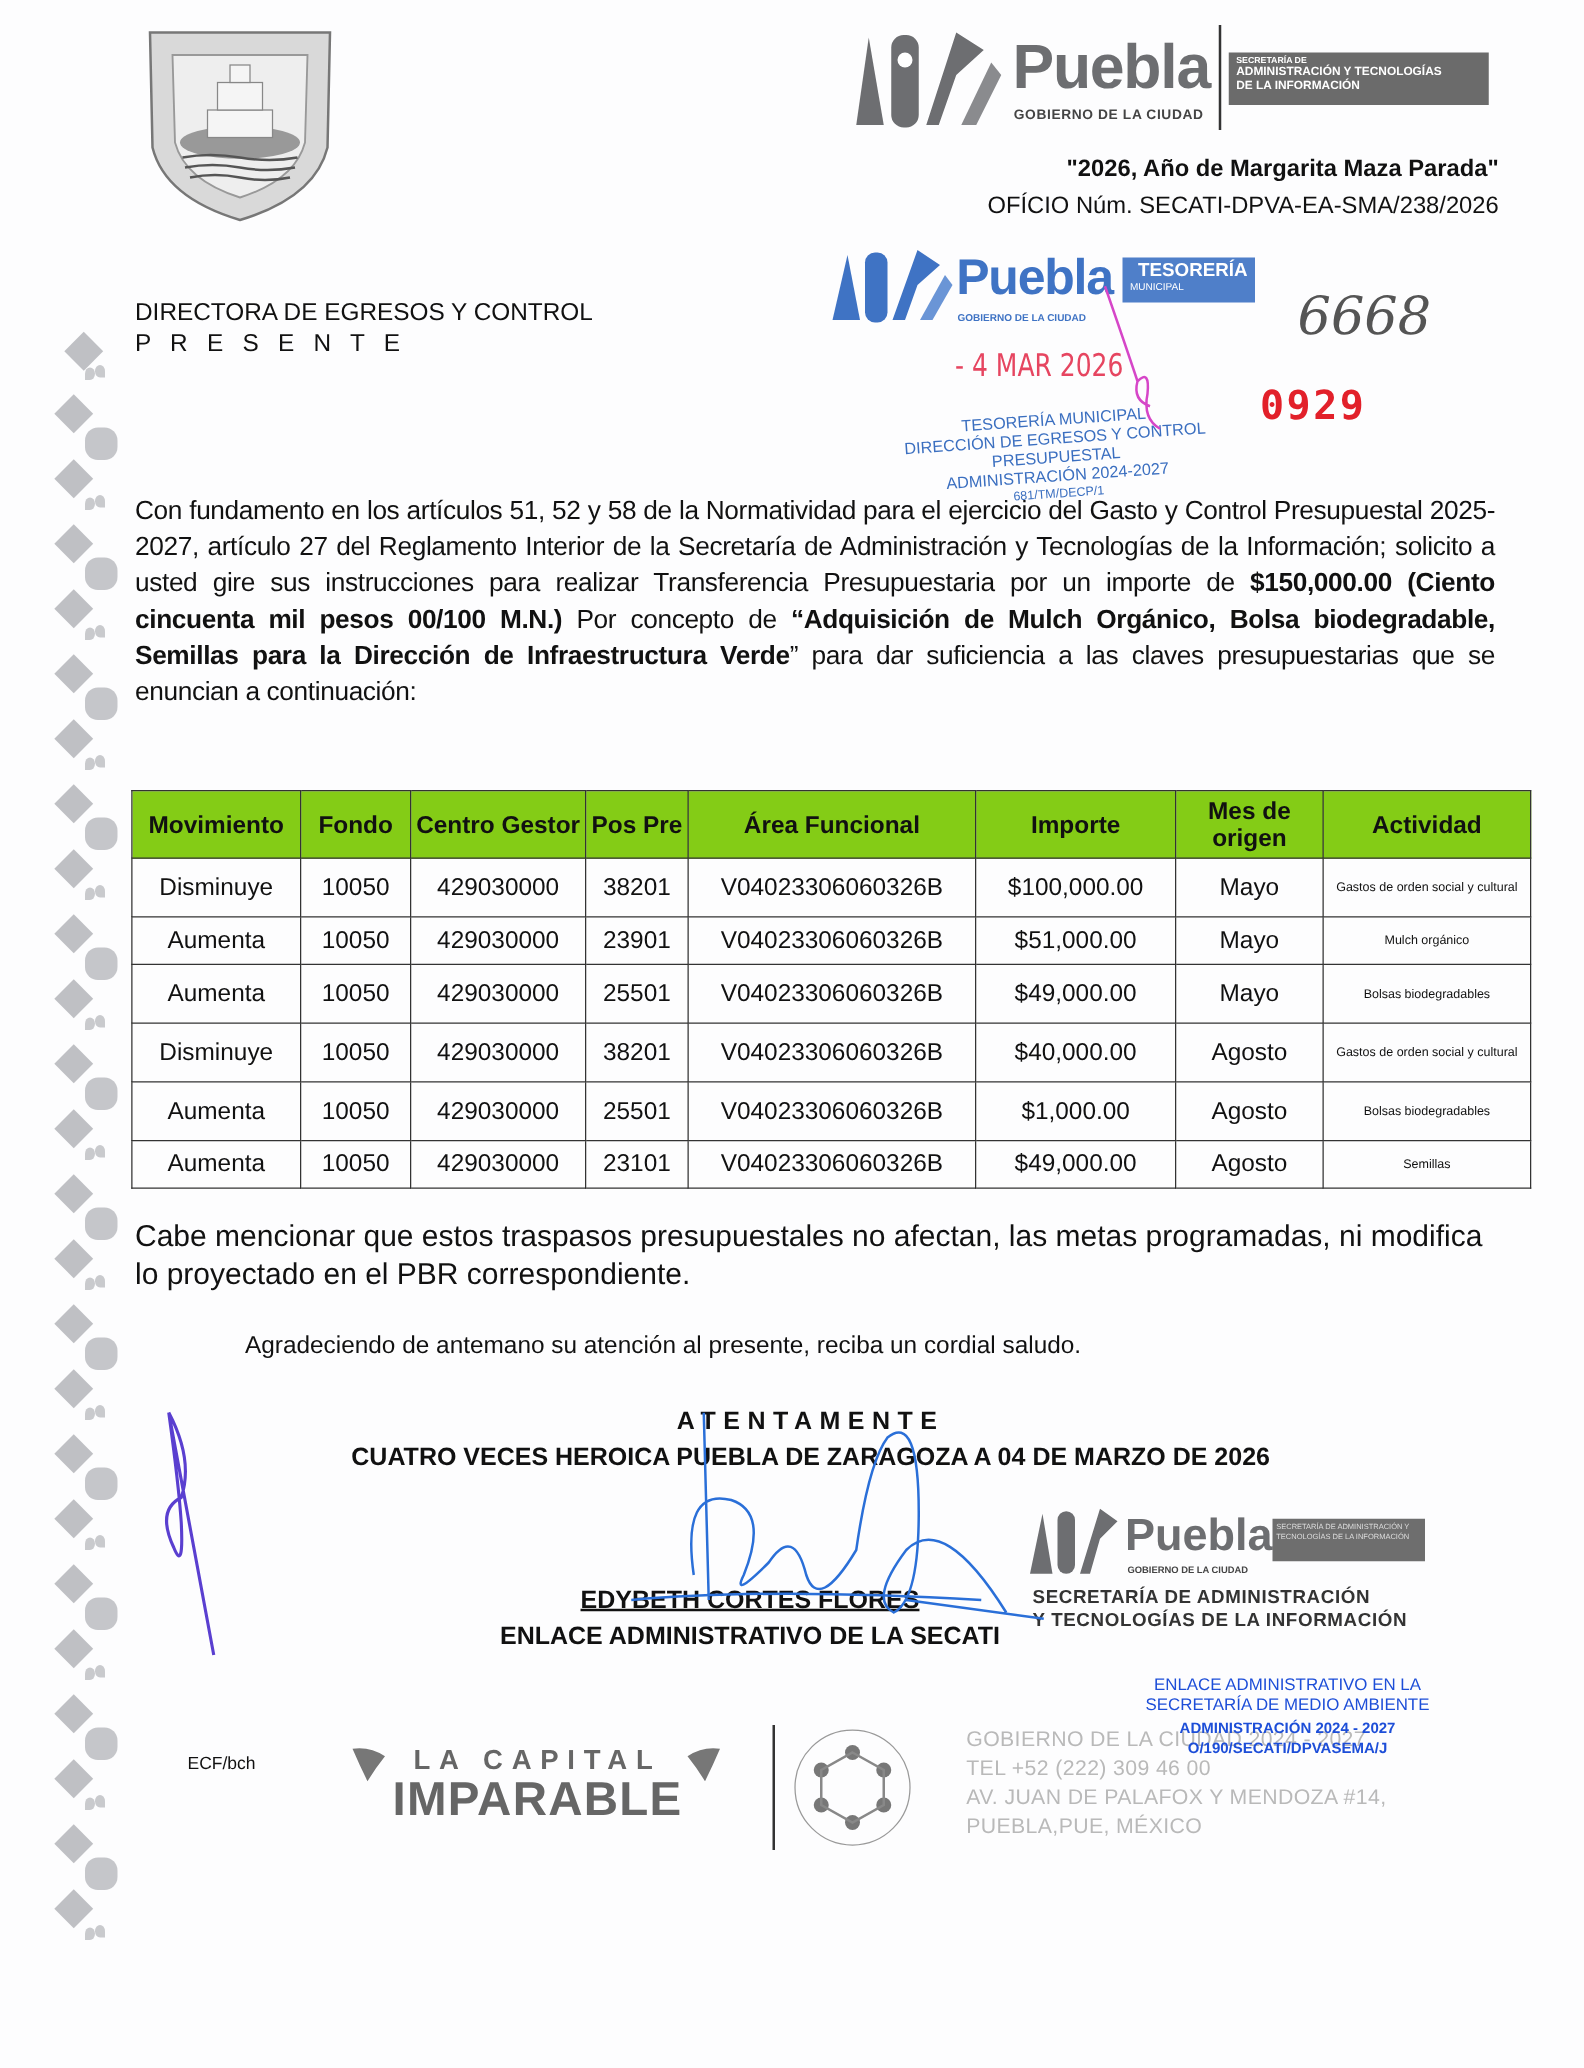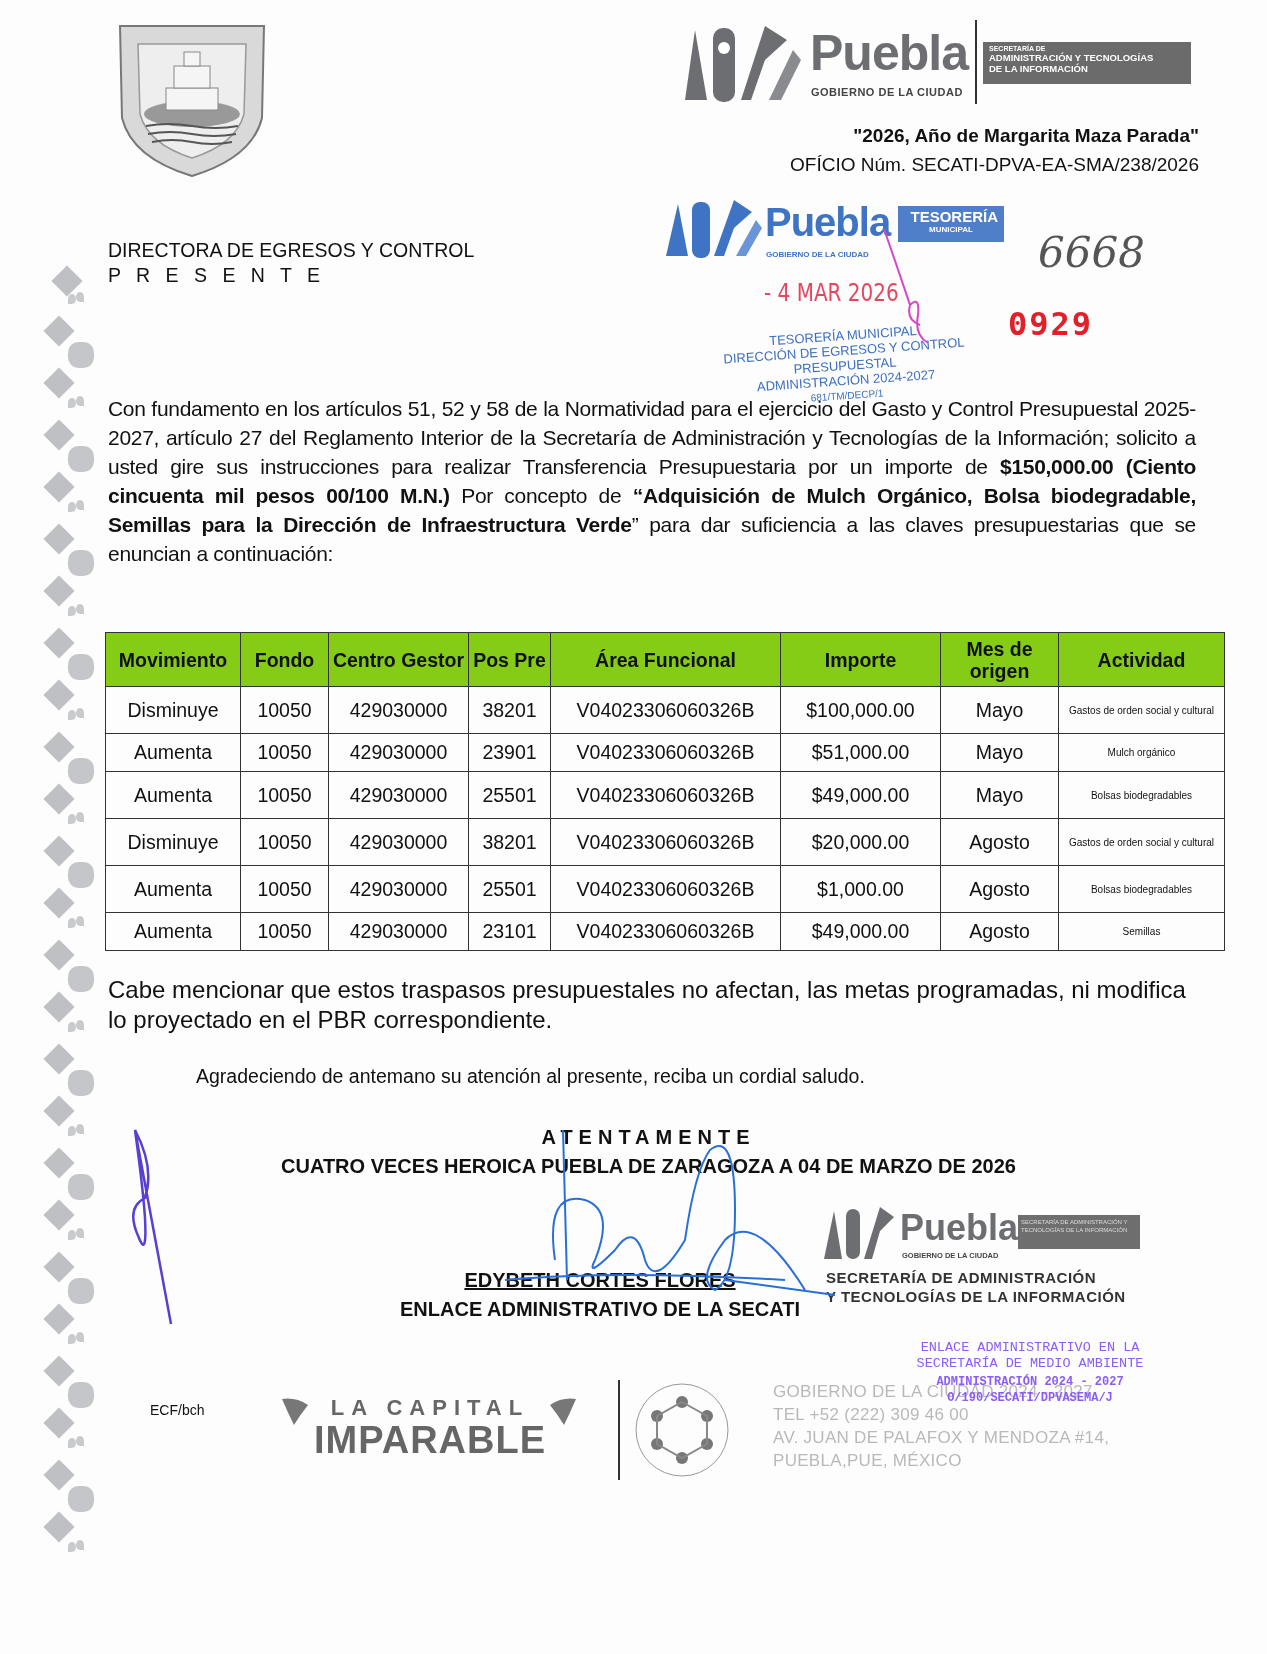--- a/index.html
+++ b/index.html
@@ -34,21 +34,21 @@
   .recipient { position: absolute; left: 108px; top: 238px; font-size: 19.5px; line-height: 25px; }
   .recipient .name { font-weight: bold; }
   .recipient .presente { letter-spacing: 5px; }
 
   
   .tes-stamp { position: absolute; left: 660px; top: 196px; width: 340px; height: 70px; }
   .tes-stamp .pw { position: absolute; left: 105px; top: 4px; font-size: 40px; font-weight: bold; color: #3f73c4; letter-spacing: -1px; }
   .tes-stamp .ps { position: absolute; left: 106px; top: 54px; font-size: 8px; font-weight: bold; color: #3f73c4; }
   .tes-stamp .box { position: absolute; left: 238px; top: 10px; width: 106px; height: 36px; background: #4f7fc9; color: #fff; padding: 2px 6px; }
   .tes-stamp .box .t1 { font-size: 15px; font-weight: bold; text-align: right; }
-  .tes-stamp .box .t2 { font-size: 8px; font-weight: bold; text-align: center; }
+  .tes-stamp .box .t2 { font-size: 8px; font-weight: normal; }
   .date-stamp { position: absolute; left: 764px; top: 278px; font-size: 25px; color: #e64560; font-family: "DejaVu Sans", sans-serif; transform: scaleX(.8); transform-origin: left; }
   .folio-hand { position: absolute; left: 1038px; top: 228px; font-size: 42px; color: #555; font-family: "DejaVu Serif", serif; font-style: italic; }
   .folio-red { position: absolute; left: 1008px; top: 305px; font-size: 32px; color: #e2202a; font-weight: bold; font-family: "DejaVu Sans Mono", monospace; letter-spacing: 2px; }
   .dir-stamp { position: absolute; left: 695px; top: 328px; width: 300px; text-align: center; color: #3b6fc0; font-size: 13px; line-height: 15px; transform: rotate(-4deg); }
 
   
   .body-text { position: absolute; left: 108px; top: 394px; width: 1088px; font-size: 21px; line-height: 29px; text-align: justify; letter-spacing: -0.3px; }
   .body-text b { font-weight: bold; }
 
   
@@ -66,21 +66,21 @@
   .city-date { position: absolute; left: 0; width: 1267px; top: 1155px; text-align: center; font-size: 20px; font-weight: bold; padding-left: 30px; }
 
   .sign-block { position: absolute; left: 380px; top: 1266px; width: 440px; text-align: center; font-size: 20px; font-weight: bold; line-height: 29px; }
   .sign-block .nm { text-decoration: underline; }
 
   .secati-stamp { position: absolute; left: 820px; top: 1205px; width: 380px; }
   .secati-stamp .pw { position: absolute; left: 80px; top: 2px; font-size: 36px; font-weight: bold; color: #6d6e71; }
   .secati-stamp .ps { position: absolute; left: 82px; top: 46px; font-size: 7.5px; font-weight: bold; color: #444; }
   .secati-stamp .bx { position: absolute; left: 198px; top: 10px; width: 122px; height: 34px; background: #6e6e6e; color: #ddd; font-size: 6px; padding: 3px; line-height: 8px; }
   .sec-lines { position: absolute; left: 826px; top: 1268px; width: 380px; color: #333; font-size: 15px; line-height: 19px; font-weight: bold; letter-spacing: .5px; }
-  .sec-lines2 { position: absolute; left: 870px; top: 1340px; width: 320px; text-align: center; color: #8b5cf6; font-size: 13.5px; line-height: 16px; font-family: Liberation Mono, monospace; }
+  .sec-lines2 { position: absolute; left: 870px; top: 1340px; width: 320px; text-align: center; color: #1d4ed8; font-size: 13.5px; line-height: 16px; }
 
   .footer-addr { position: absolute; left: 773px; top: 1380px; color: #b9b9b9; font-size: 17px; line-height: 23px; letter-spacing: .3px; }
 
   .ecf { position: absolute; left: 150px; top: 1402px; font-size: 14px; }
   .capital { position: absolute; left: 285px; top: 1395px; width: 290px; text-align: center; color: #666; }
   .capital .c1 { font-size: 22px; font-weight: bold; letter-spacing: 7px; }
   .capital .c2 { font-size: 38px; font-weight: bold; line-height: 38px; letter-spacing: 1px; }
   .foot-divider { position: absolute; left: 618px; top: 1380px; width: 2px; height: 100px; background: #333; }
   .seal { position: absolute; left: 632px; top: 1380px; width: 100px; height: 100px; }
 
@@ -253,21 +253,21 @@
       <td>$49,000.00</td>
       <td>Mayo</td>
       <td class="act">Bolsas biodegradables</td>
     </tr>
     <tr>
       <td>Disminuye</td>
       <td>10050</td>
       <td>429030000</td>
       <td>38201</td>
       <td>V04023306060326B</td>
-      <td>$20,000.00</td>
+      <td>$40,000.00</td>
       <td>Agosto</td>
       <td class="act">Gastos de orden social y cultural</td>
     </tr>
     <tr>
       <td>Aumenta</td>
       <td>10050</td>
       <td>429030000</td>
       <td>25501</td>
       <td>V04023306060326B</td>
       <td>$1,000.00</td>

